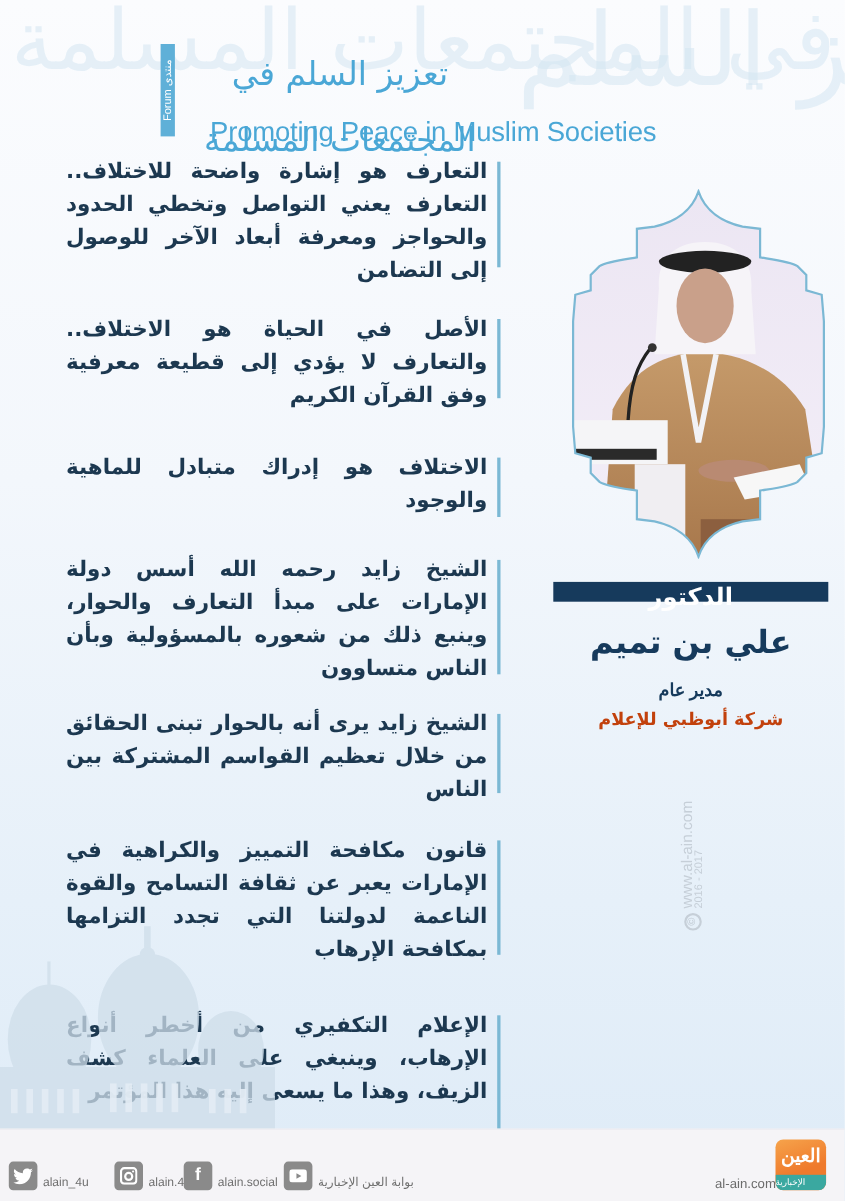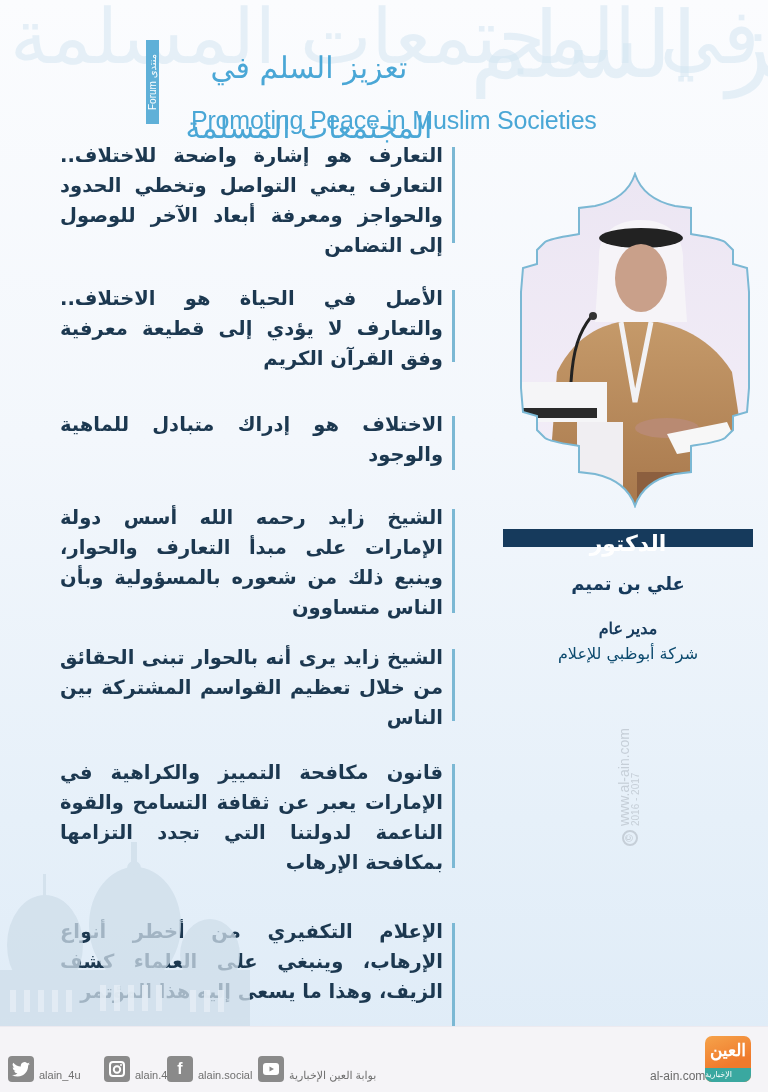--- a/index.html
+++ b/index.html
@@ -57,29 +57,29 @@
     }
     .portrait-frame svg { width: 100%; height: 100%; display: block; }
 
     .title-badge {
       position: absolute; left: 503px; top: 529px; width: 250px; height: 18px;
       background: #163a5c; color: #fff; direction: rtl; text-align: center;
       font-family: "DejaVu Sans", sans-serif; font-weight: bold; font-size: 22px; line-height: 30px;
     }
     .speaker-name {
       position: absolute; left: 503px; top: 566px; width: 250px; direction: rtl; text-align: center;
-      font-family: "DejaVu Sans", sans-serif; font-weight: bold; font-size: 18px; color: #163a5c; line-height: 36px;
+      font-family: "DejaVu Sans", sans-serif; font-weight: bold; font-size: 29px; color: #163a5c; line-height: 36px;
     }
     .speaker-role {
       position: absolute; left: 503px; top: 617px; width: 250px; direction: rtl; text-align: center;
       font-family: Liberation Serif, serif; font-weight: bold; font-size: 16px; color: #163a5c; line-height: 24px;
     }
     .speaker-org {
       position: absolute; left: 503px; top: 642px; width: 250px; direction: rtl; text-align: center;
-      font-family: "DejaVu Sans", sans-serif; font-weight: normal; font-size: 16px; color: #0c4a6e; line-height: 24px;
+      font-family: "DejaVu Sans", sans-serif; font-weight: bold; font-size: 16px; color: #c2410c; line-height: 24px;
     }
 
     .copyright {
       position: absolute; left: 600px; top: 712px; width: 60px; height: 150px;
       color: #c6cfd8; font-family: "Liberation Sans", sans-serif;
     }
     .copyright .inner {
       position: absolute; left: 50%; top: 50%;
       transform: translate(-50%, -50%) rotate(-90deg);
       white-space: nowrap; display: flex; align-items: center; gap: 4px;

